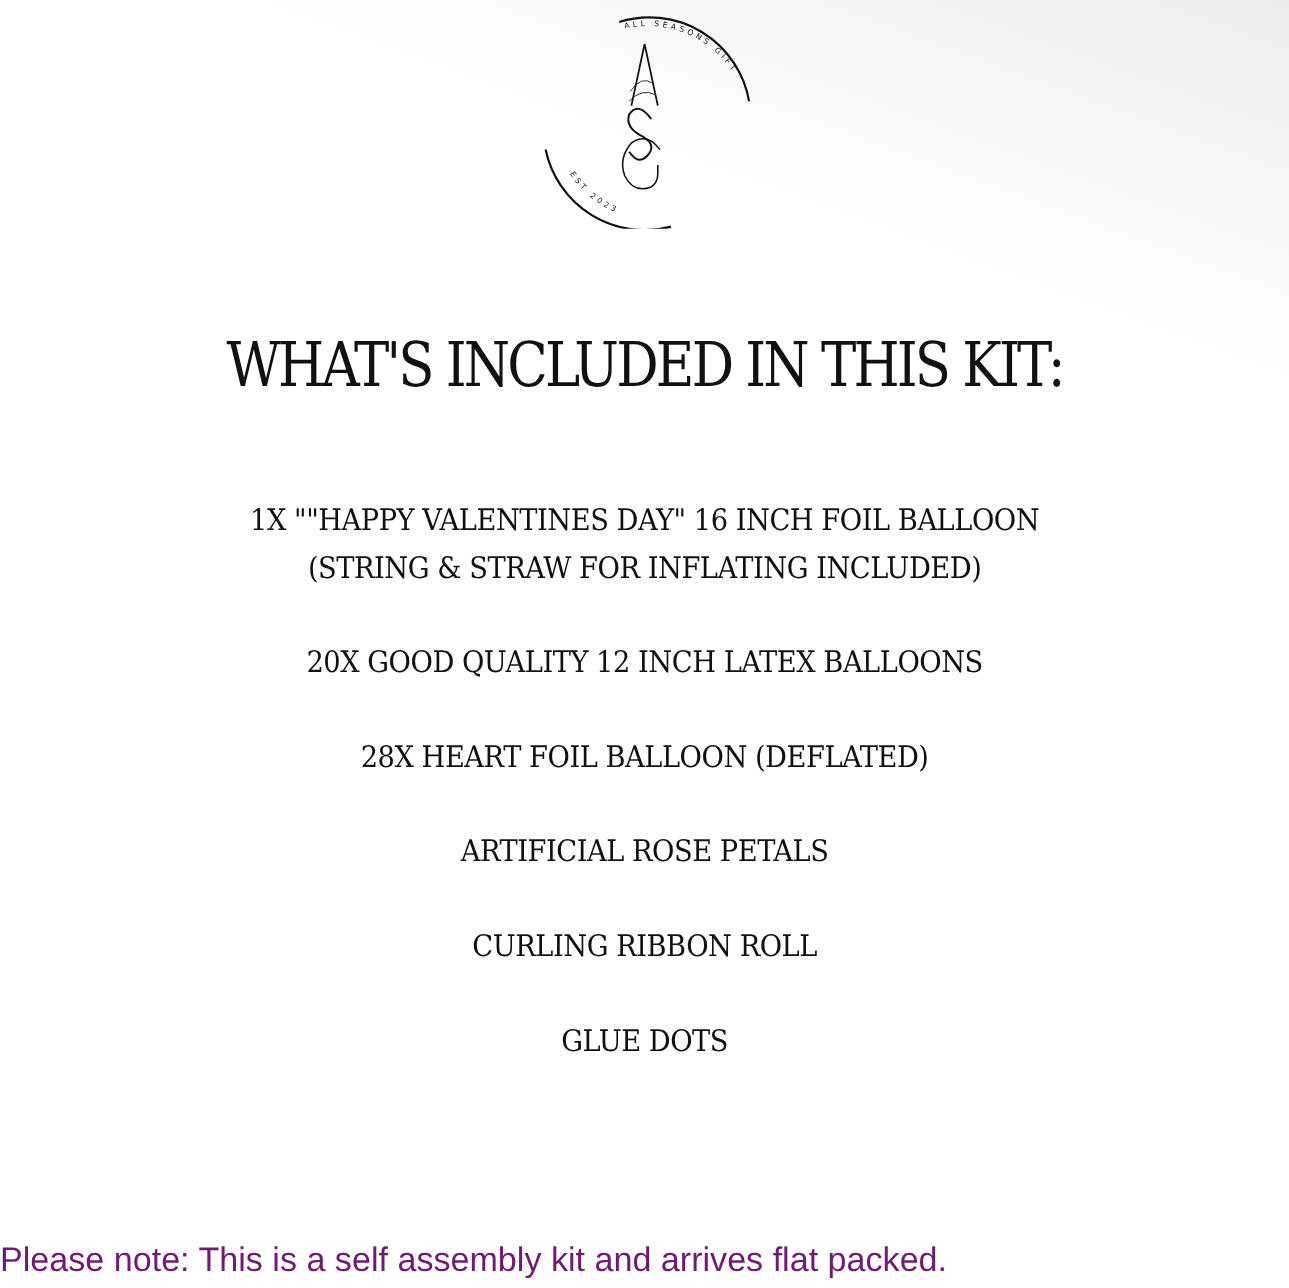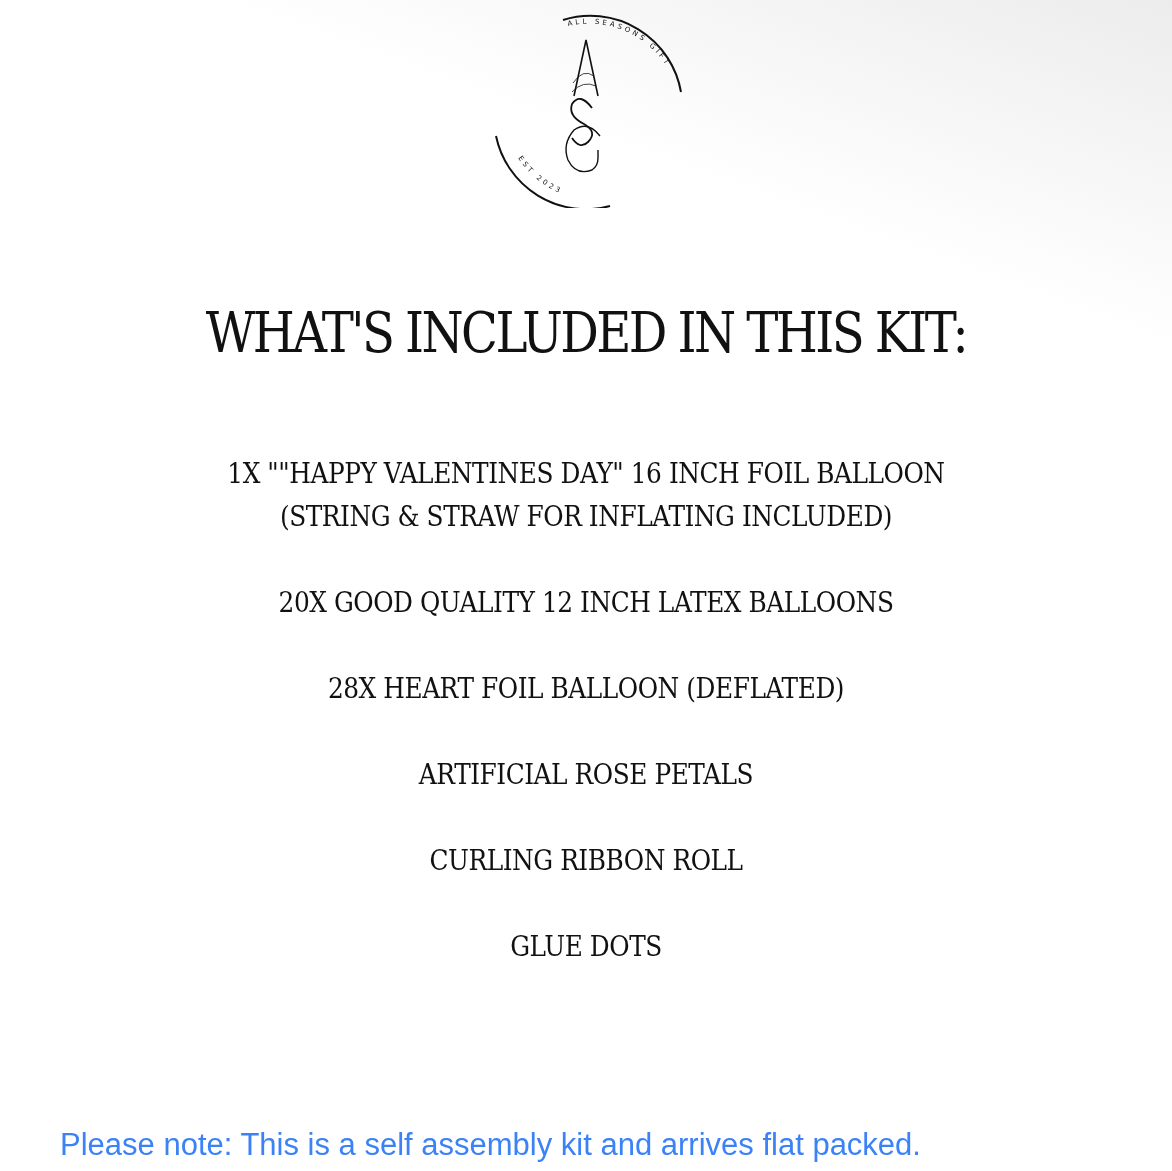--- a/index.html
+++ b/index.html
@@ -16,22 +16,22 @@
       color:#111; margin:0;
     }
     .items { position:absolute; left:0; top:452px; width:1172px; text-align:center; }
     .item {
       font-family:"DejaVu Serif", serif; font-size:27px; letter-spacing:-0.5px;
       line-height:43px; color:#111; transform:scaleX(0.92); transform-origin:center;
       white-space:nowrap;
     }
     .item + .item { margin-top:43px; }
     .note {
-      position:absolute; top:1127px; left:0; width:981px; text-align:center;
-      font-family:"Liberation Sans", sans-serif; font-size:31px; color:#3b82f6;
+      position:absolute; top:1127px; left:0; width:981px; text-align:left;
+      font-family:"Liberation Sans", sans-serif; font-size:31px; color:#701a75;
     }
   </style>
 </head>
 <body>
 
 <div class="logo">
   <svg width="200" height="200" viewBox="0 0 200 200">
     <defs>
       <path id="arcTop" d="M 80 18 A 92 92 0 0 1 188 78"></path>
       <path id="arcBot" d="M 30 150 A 92 92 0 0 0 110 192"></path>

